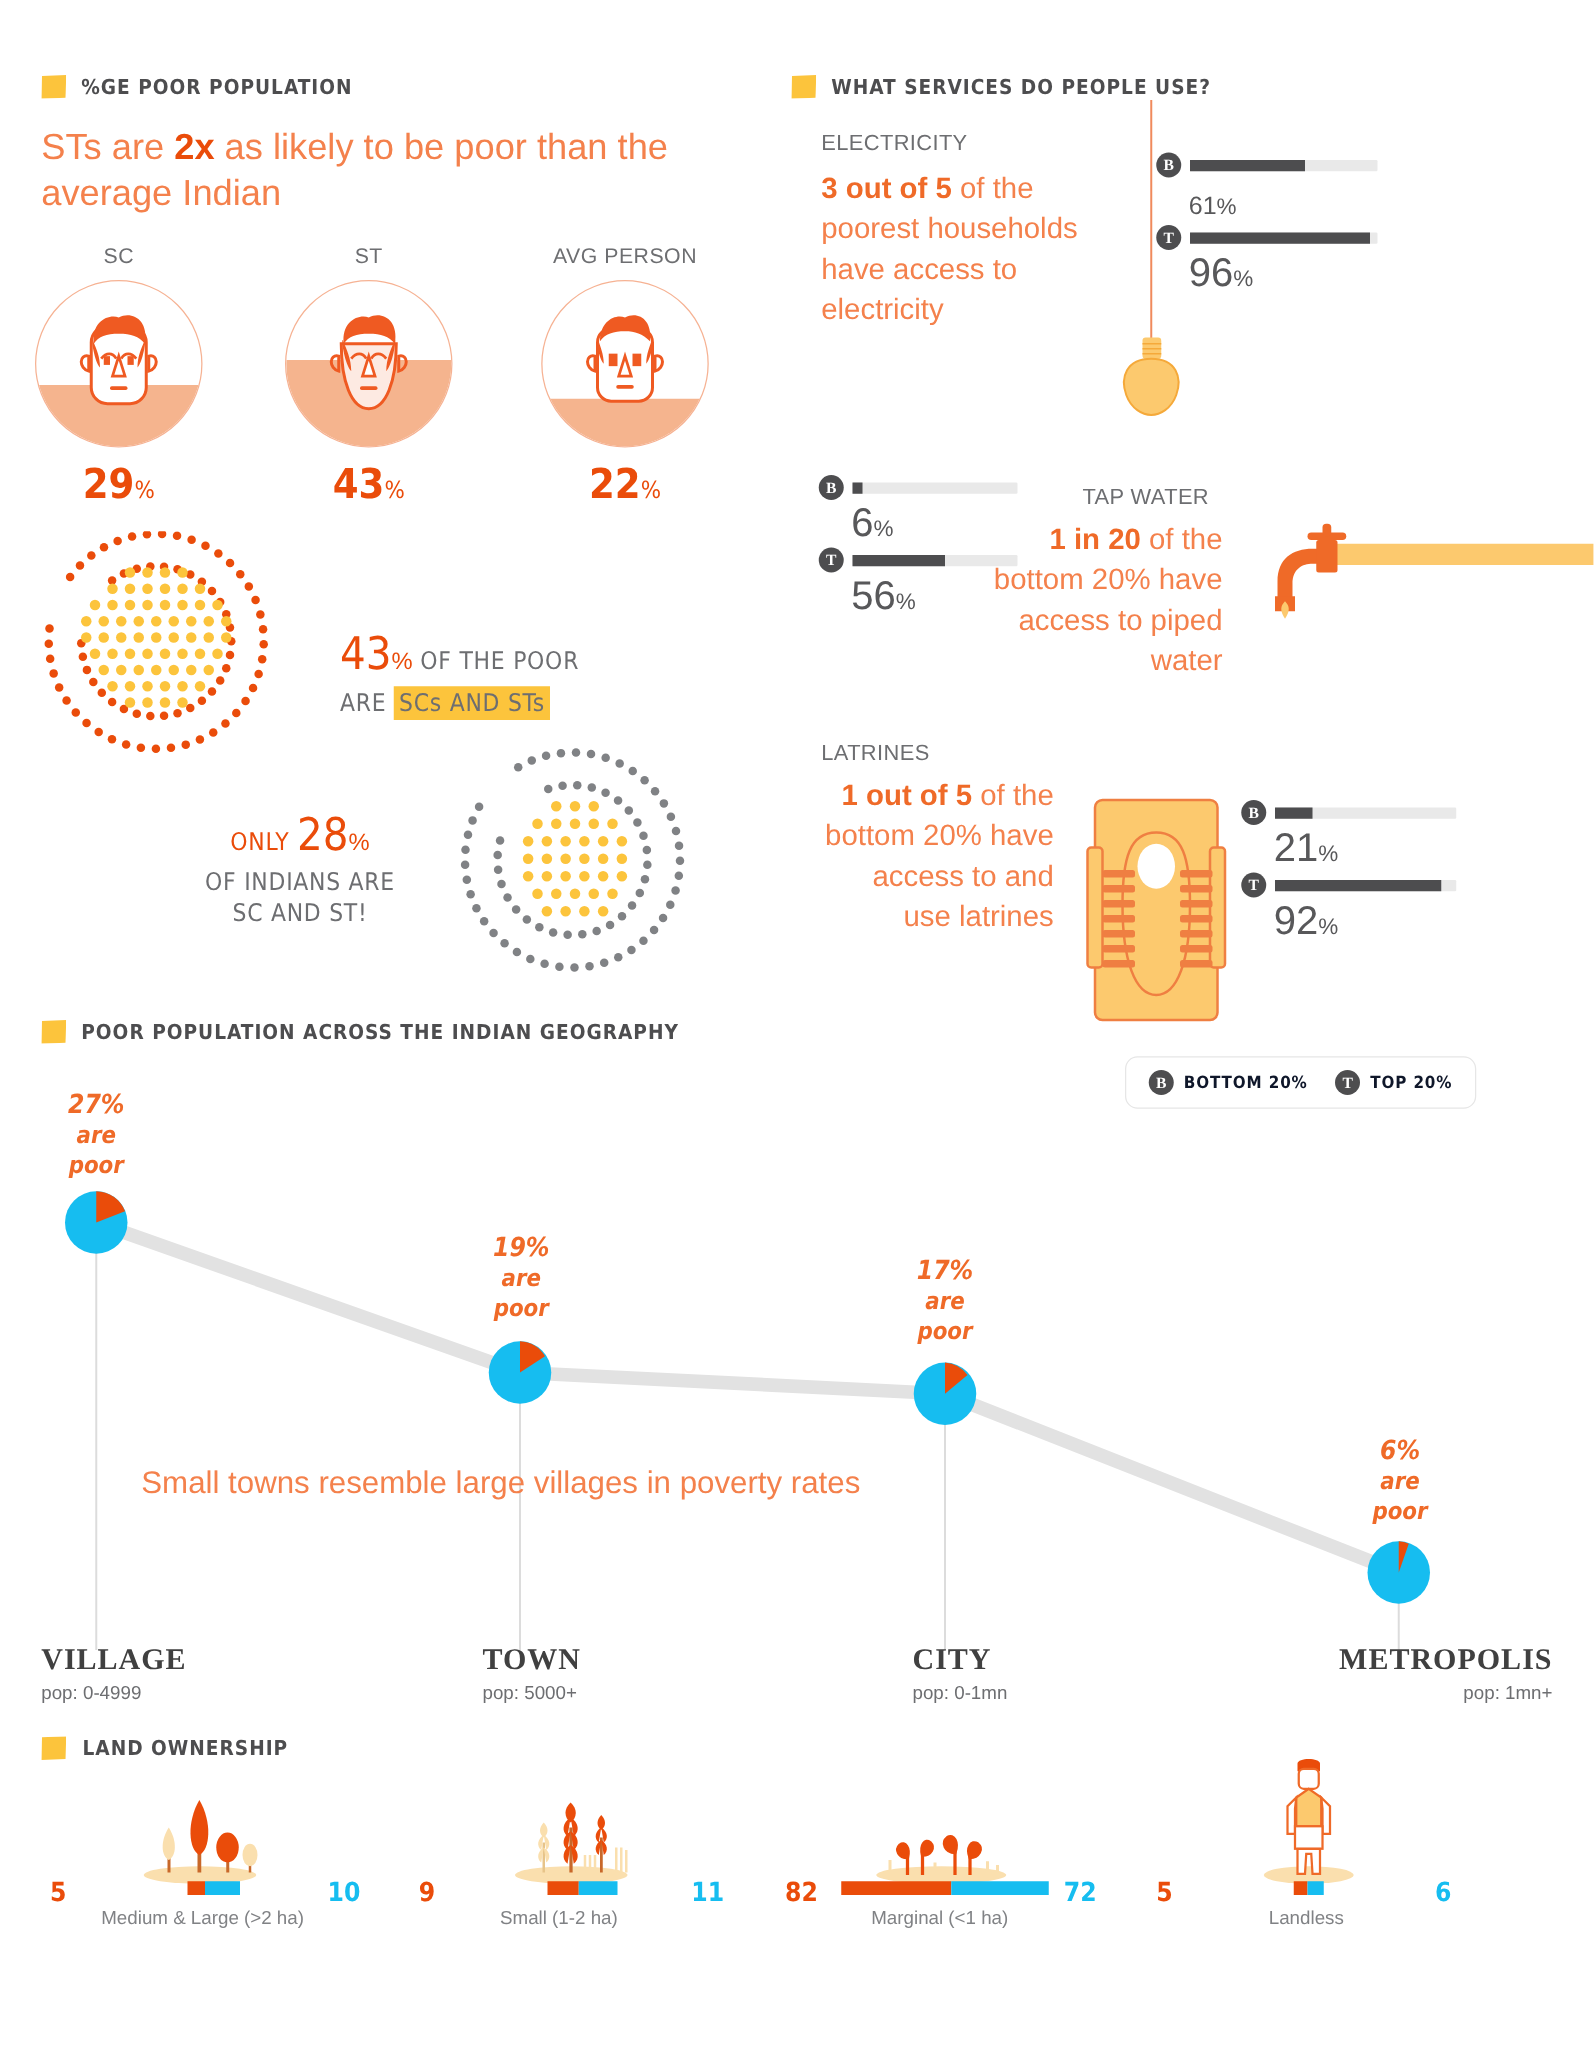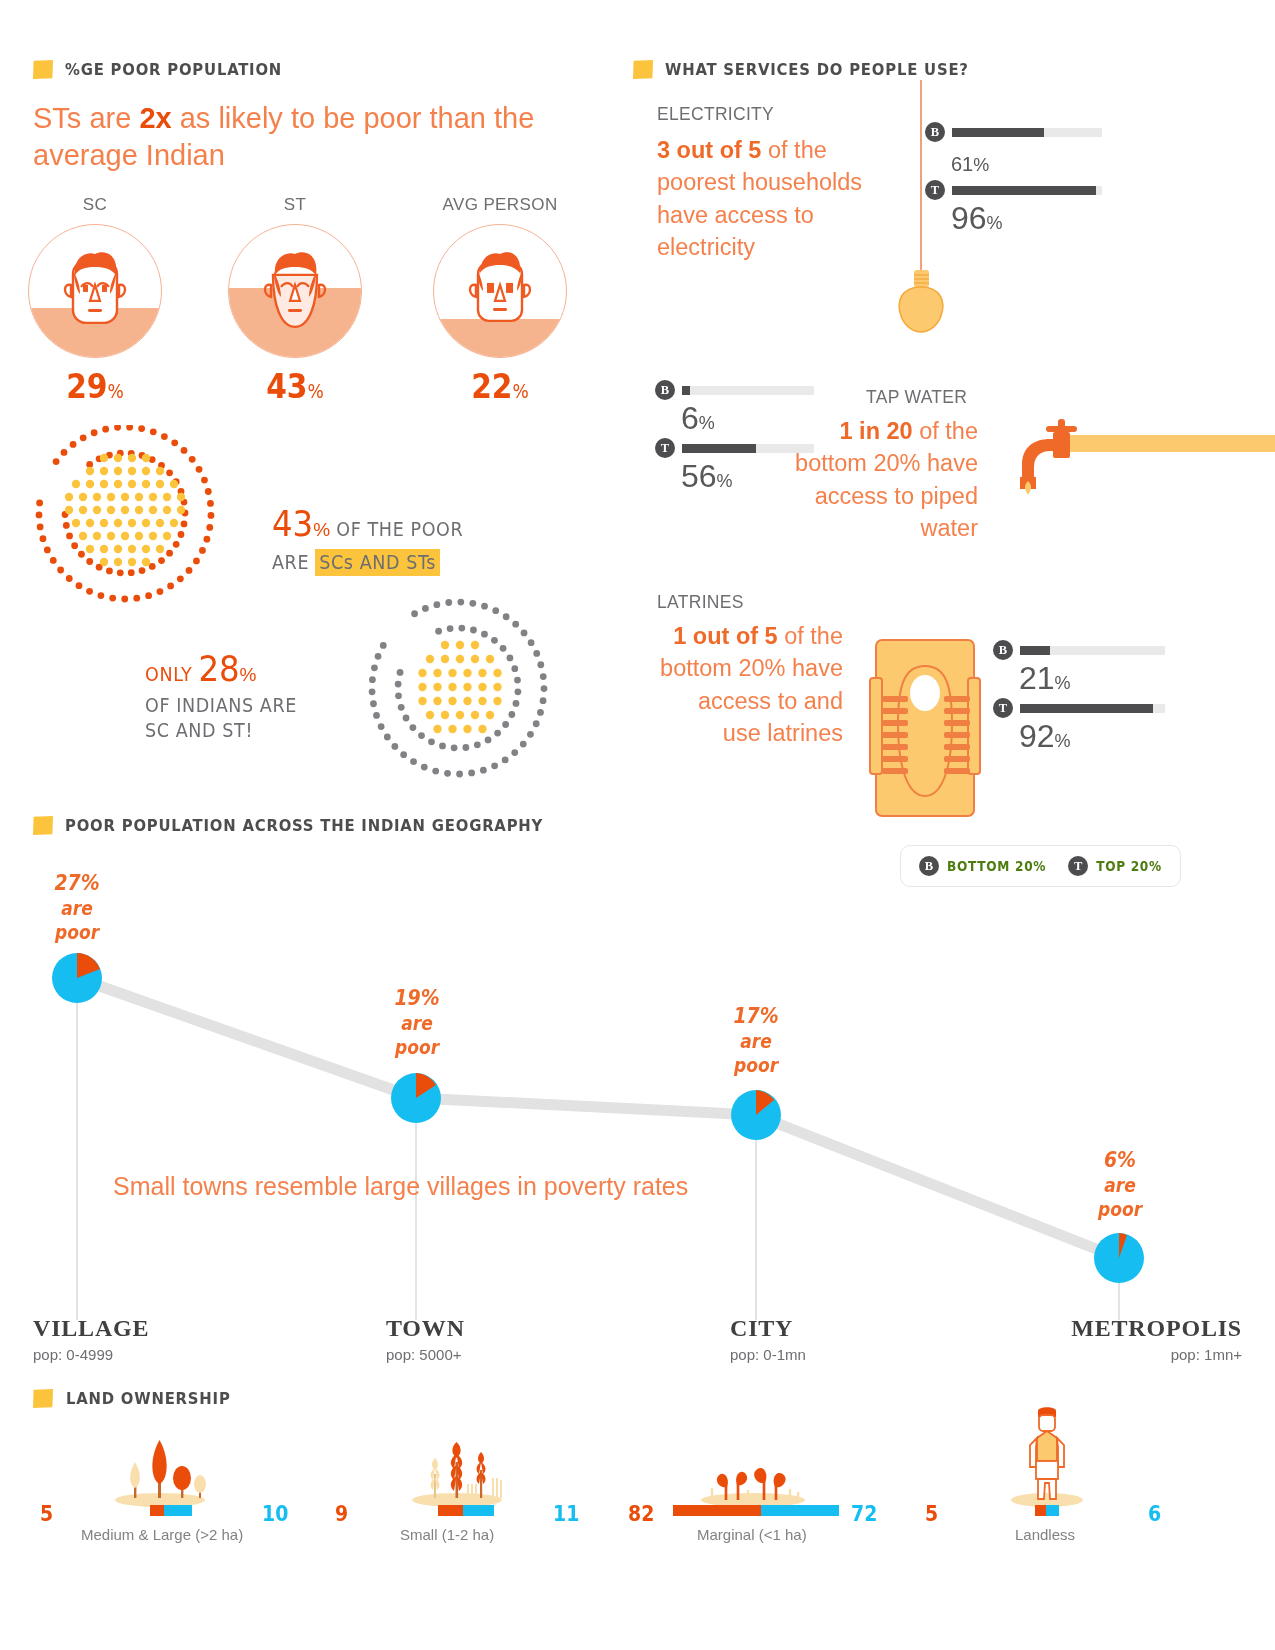--- a/index.html
+++ b/index.html
@@ -86,21 +86,21 @@
   }
   .barval span { font-size: 18px; }
 
   
   .legend {
     position: absolute; border: 1.5px solid #e6e6e6; border-radius: 10px;
     display: flex; align-items: center; gap: 22px; padding: 10px 18px; background: #fff;
   }
   .legend .li { display: flex; align-items: center; gap: 8px; }
   .legend .lt {
-    font-size: 13.5px; font-weight: bold; letter-spacing: .7px; color: #4d7c0f;
+    font-size: 13.5px; font-weight: bold; letter-spacing: .7px; color: #0f172a;
     font-family: "DejaVu Sans Condensed","Liberation Sans", sans-serif;
   }
 
   
   .geo { position: absolute; left: 0; top: 850px; width: 1275px; height: 560px; }
   .nodelabel { position: absolute; text-align: center; color: #ef6a28; font-style: italic; }
   .nodelabel .n {
     font-size: 37px; font-weight: bold; line-height: .95;
     font-family: "DejaVu Sans Condensed","Liberation Sans", sans-serif;
   }
@@ -457,21 +457,21 @@
         <circle cx="105.00" cy="123.00" r="4.2" fill="#fcc43c"></circle>
         <circle cx="120.00" cy="123.00" r="4.2" fill="#fcc43c"></circle>
         <circle cx="135.00" cy="123.00" r="4.2" fill="#fcc43c"></circle>
         <circle cx="150.00" cy="123.00" r="4.2" fill="#fcc43c"></circle>
         <circle cx="97.50" cy="137.00" r="4.2" fill="#fcc43c"></circle>
         <circle cx="112.50" cy="137.00" r="4.2" fill="#fcc43c"></circle>
         <circle cx="127.50" cy="137.00" r="4.2" fill="#fcc43c"></circle>
         <circle cx="142.50" cy="137.00" r="4.2" fill="#fcc43c"></circle>
       </g>
   </svg>
-  <div class="dotcap" style="left:145px; top:645px; width:190px; text-align:left;">
+  <div class="dotcap" style="left:145px; top:645px; width:190px; text-align:center;">
     <div>
       <span class="only">ONLY </span><span class="big">28</span><span class="pct">%</span>
     </div>
     <div class="cap">OF INDIANS ARE</div>
     <div class="cap">SC AND ST!</div>
   </div>
 
   <div class="sec-head" style="left:633px; top:60px;">
     <div class="flag"></div>
     <div class="sec-title">WHAT SERVICES DO PEOPLE USE?</div>

